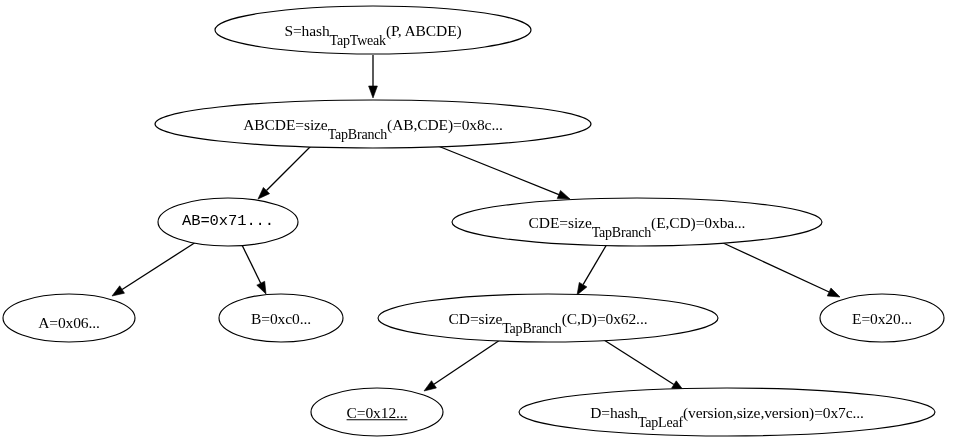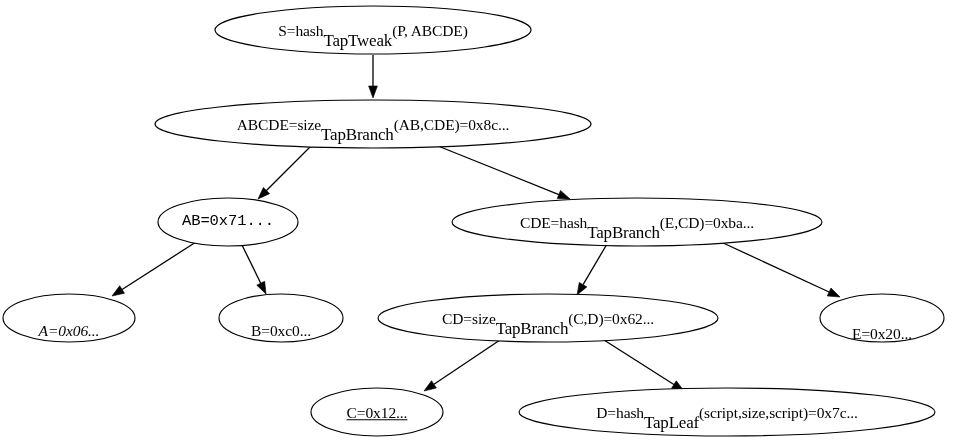--- a/index.html
+++ b/index.html
@@ -46,21 +46,21 @@
     transform: translate(-50%, -50%);
     white-space: nowrap;
     color: #000000;
     font-family: "Liberation Serif", "DejaVu Serif", serif;
     font-size: 15.5px;
     line-height: 1;
     letter-spacing: -0.1px;
     pointer-events: none;
   }
   .node-label sub {
-    font-size: 17px;
+    font-size: 14px;
     line-height: 0;
     position: relative;
     bottom: -0.33em;
     letter-spacing: -0.2px;
   }
 </style>
 </head>
 <body>
 
 <div id="diagram-root">
@@ -115,22 +115,22 @@
         <ellipse class="node-ellipse" cx="882" cy="318" rx="62" ry="24"></ellipse>
         <ellipse class="node-ellipse" cx="377" cy="412" rx="66" ry="24"></ellipse>
         <ellipse class="node-ellipse" cx="727" cy="412" rx="208" ry="24"></ellipse>
       </g>
   </svg>
 
   <div id="labels-layer">
       <div class="node-label" style="left: 373px; top: 31px;"><span>S=hash</span><sub>TapTweak</sub><span>(P, ABCDE)</span></div>
       <div class="node-label" style="left: 373px; top: 125px;"><span>ABCDE=size</span><sub>TapBranch</sub><span>(AB,CDE)=0x8c...</span></div>
       <div class="node-label" style="left: 228px; top: 222px; font-family: Liberation Mono, monospace;"><span>AB=0x71...</span></div>
-      <div class="node-label" style="left: 637px; top: 223px;"><span>CDE=hash</span><sub>TapBranch</sub><span>(E,CD)=0xba...</span></div>
-      <div class="node-label" style="left: 69px; top: 331px; font-style: italic;"><span>A=0x06...</span></div>
-      <div class="node-label" style="left: 281px; top: 319px; margin-top: 12px;"><span>B=0xc0...</span></div>
+      <div class="node-label" style="left: 637px; top: 223px;"><span>CDE=size</span><sub>TapBranch</sub><span>(E,CD)=0xba...</span></div>
+      <div class="node-label" style="left: 69px; top: 323px;"><span>A=0x06...</span></div>
+      <div class="node-label" style="left: 281px; top: 319px;"><span>B=0xc0...</span></div>
       <div class="node-label" style="left: 548px; top: 319px;"><span>CD=size</span><sub>TapBranch</sub><span>(C,D)=0x62...</span></div>
-      <div class="node-label" style="left: 882px; top: 334px;"><span>E=0x20...</span></div>
+      <div class="node-label" style="left: 882px; top: 319px;"><span>E=0x20...</span></div>
       <div class="node-label" style="left: 377px; top: 413px; text-decoration: underline;"><span>C=0x12...</span></div>
-      <div class="node-label" style="left: 727px; top: 413px;"><span>D=hash</span><sub>TapLeaf</sub><span>(script,size,script)=0x7c...</span></div>
+      <div class="node-label" style="left: 727px; top: 413px;"><span>D=hash</span><sub>TapLeaf</sub><span>(version,size,version)=0x7c...</span></div>
     </div>
 
 </div>
 
 </body></html>

